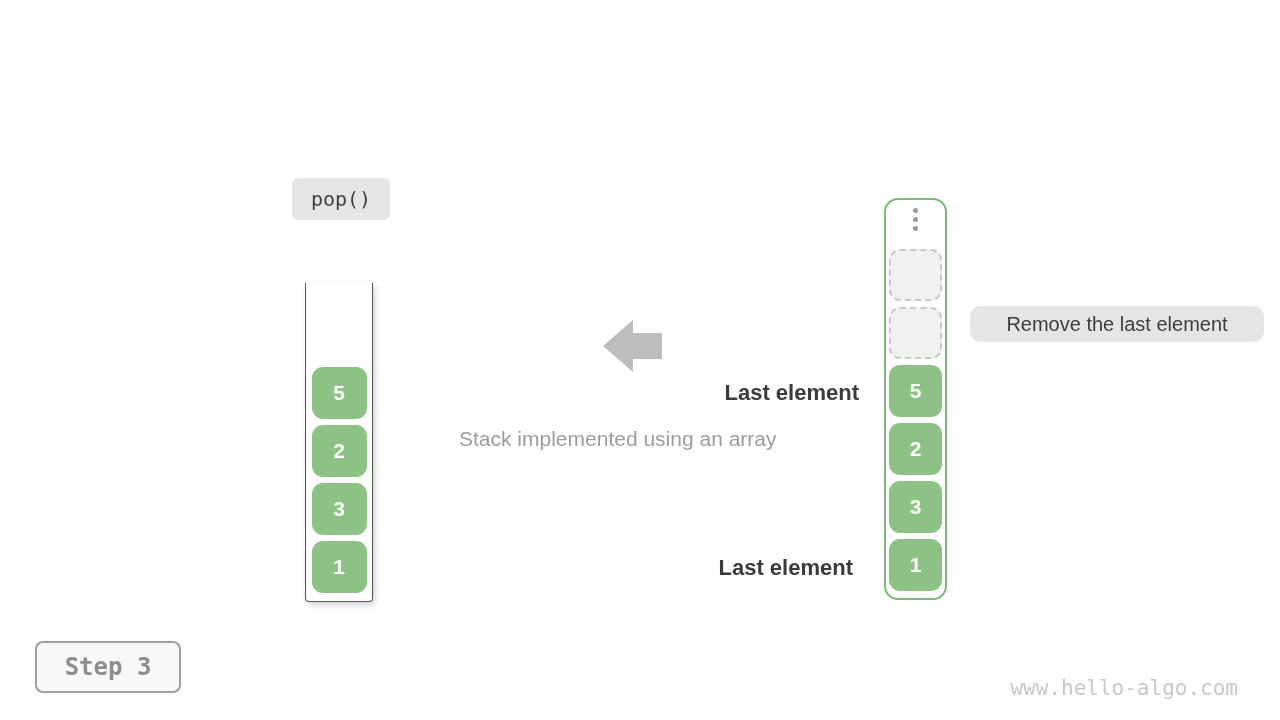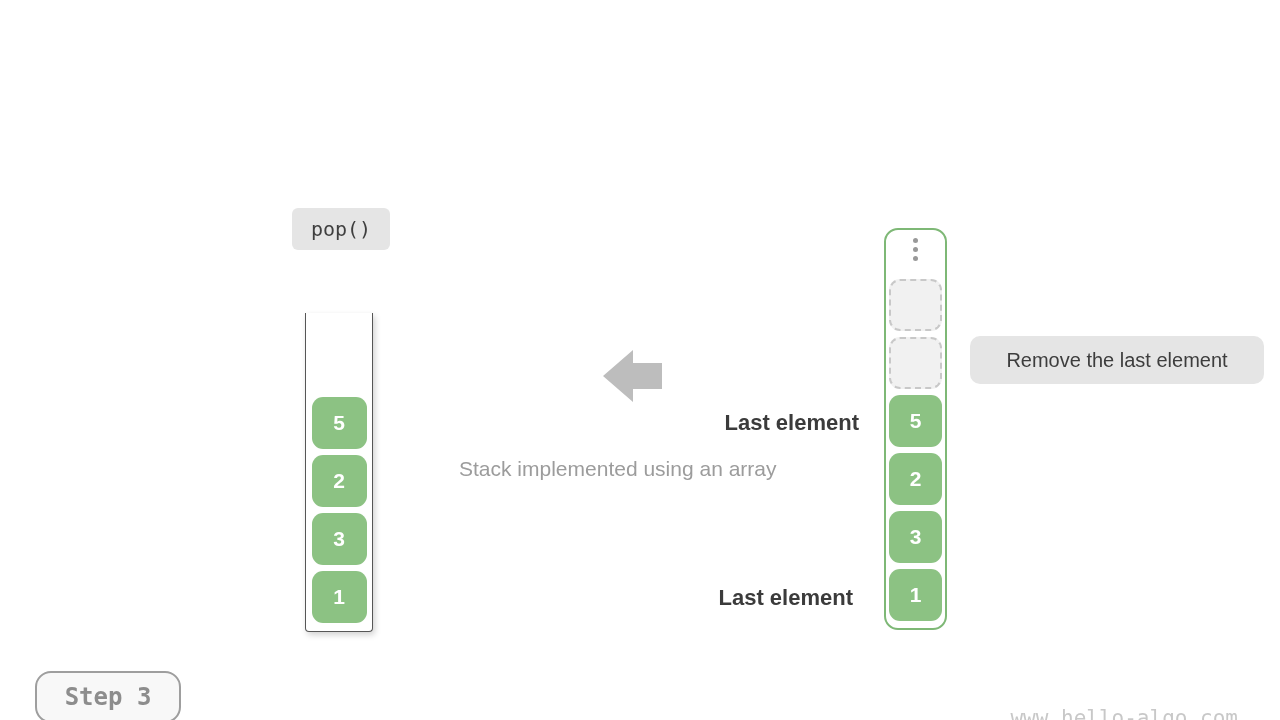--- a/index.html
+++ b/index.html
@@ -13,21 +13,21 @@
     --watermark-gray:#c8c8c8;
   }
   *{margin:0;padding:0;box-sizing:border-box;}
   html,body{width:1280px;height:720px;}
   body{
     position:relative;
     background:#ffffff;
     font-family:"Liberation Sans", sans-serif;
     overflow:hidden;
   }
-  .abs{position:absolute;margin-top:30px;}
+  .abs{position:absolute;}
 
   
   .op-label{
     left:292px; top:178px; width:98px; height:42px;
     background:var(--label-bg);
     border-radius:6px;
     display:flex; align-items:center; justify-content:center;
     font-family:"DejaVu Sans Mono", monospace;
     font-size:20px; color:#3f3f3f;
   }
@@ -93,33 +93,33 @@
   .last-label{ right:421px; top:380px; }
   .first-label{ right:427px; top:555px; }
 
   .caption{
     left:459px; top:427px; width:362px;
     font-size:21px; color:var(--text-gray);
     white-space:nowrap;
   }
 
   .annotation{
-    left:970px; top:306px; width:294px; height:48px;
+    left:970px; top:306px; width:294px; height:36px;
     background:var(--label-bg);
     border-radius:10px;
     display:flex; align-items:center; justify-content:center;
     font-size:20px; color:#3d3d3d;
     white-space:nowrap;
   }
 
   .step-badge{
     left:35px; top:641px; width:146px; height:52px;
     background:#f8f8f8;
     border:2px solid #9e9e9e;
-    border-radius:16px;
+    border-radius:8px;
     display:flex; align-items:center; justify-content:center;
     font-family:"DejaVu Sans Mono", monospace;
     font-weight:bold; font-size:24px; color:var(--step-gray);
   }
 
   .watermark{
     right:42px; top:676px;
     font-family:"DejaVu Sans Mono", monospace;
     font-size:21px; color:var(--watermark-gray);
     white-space:nowrap;

